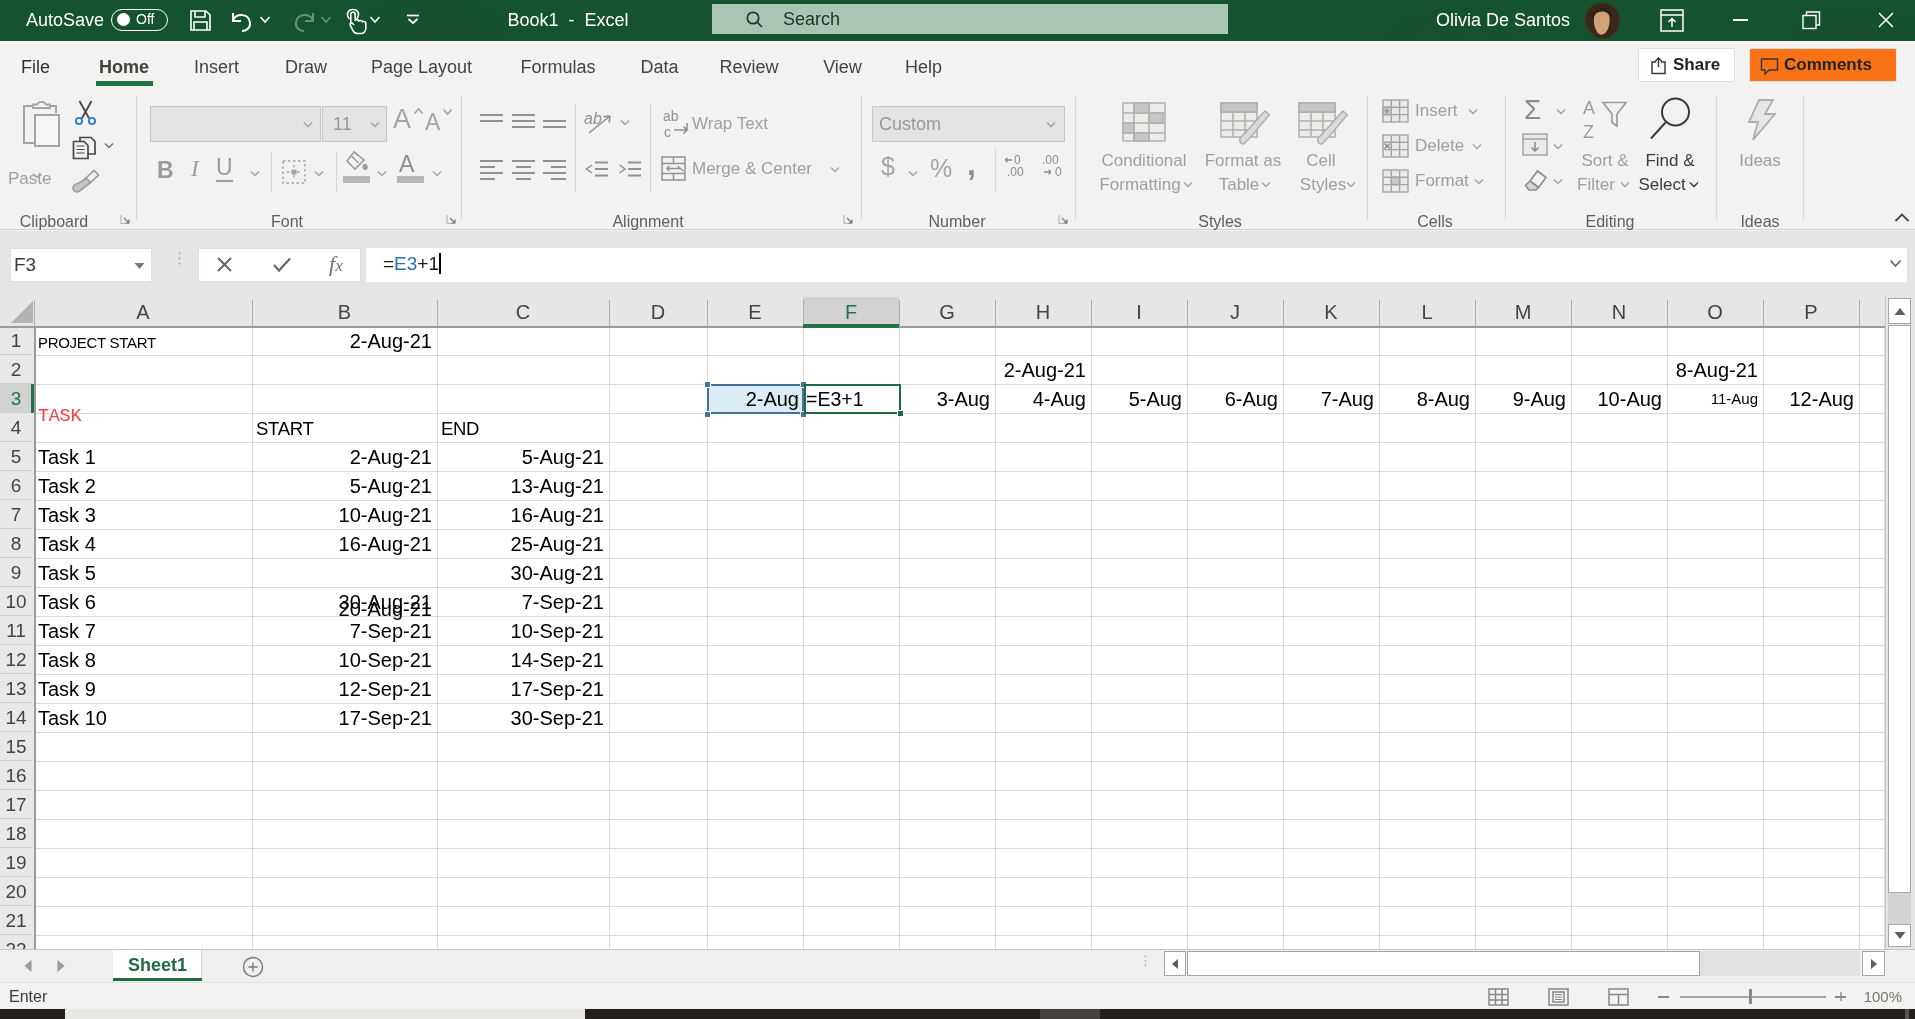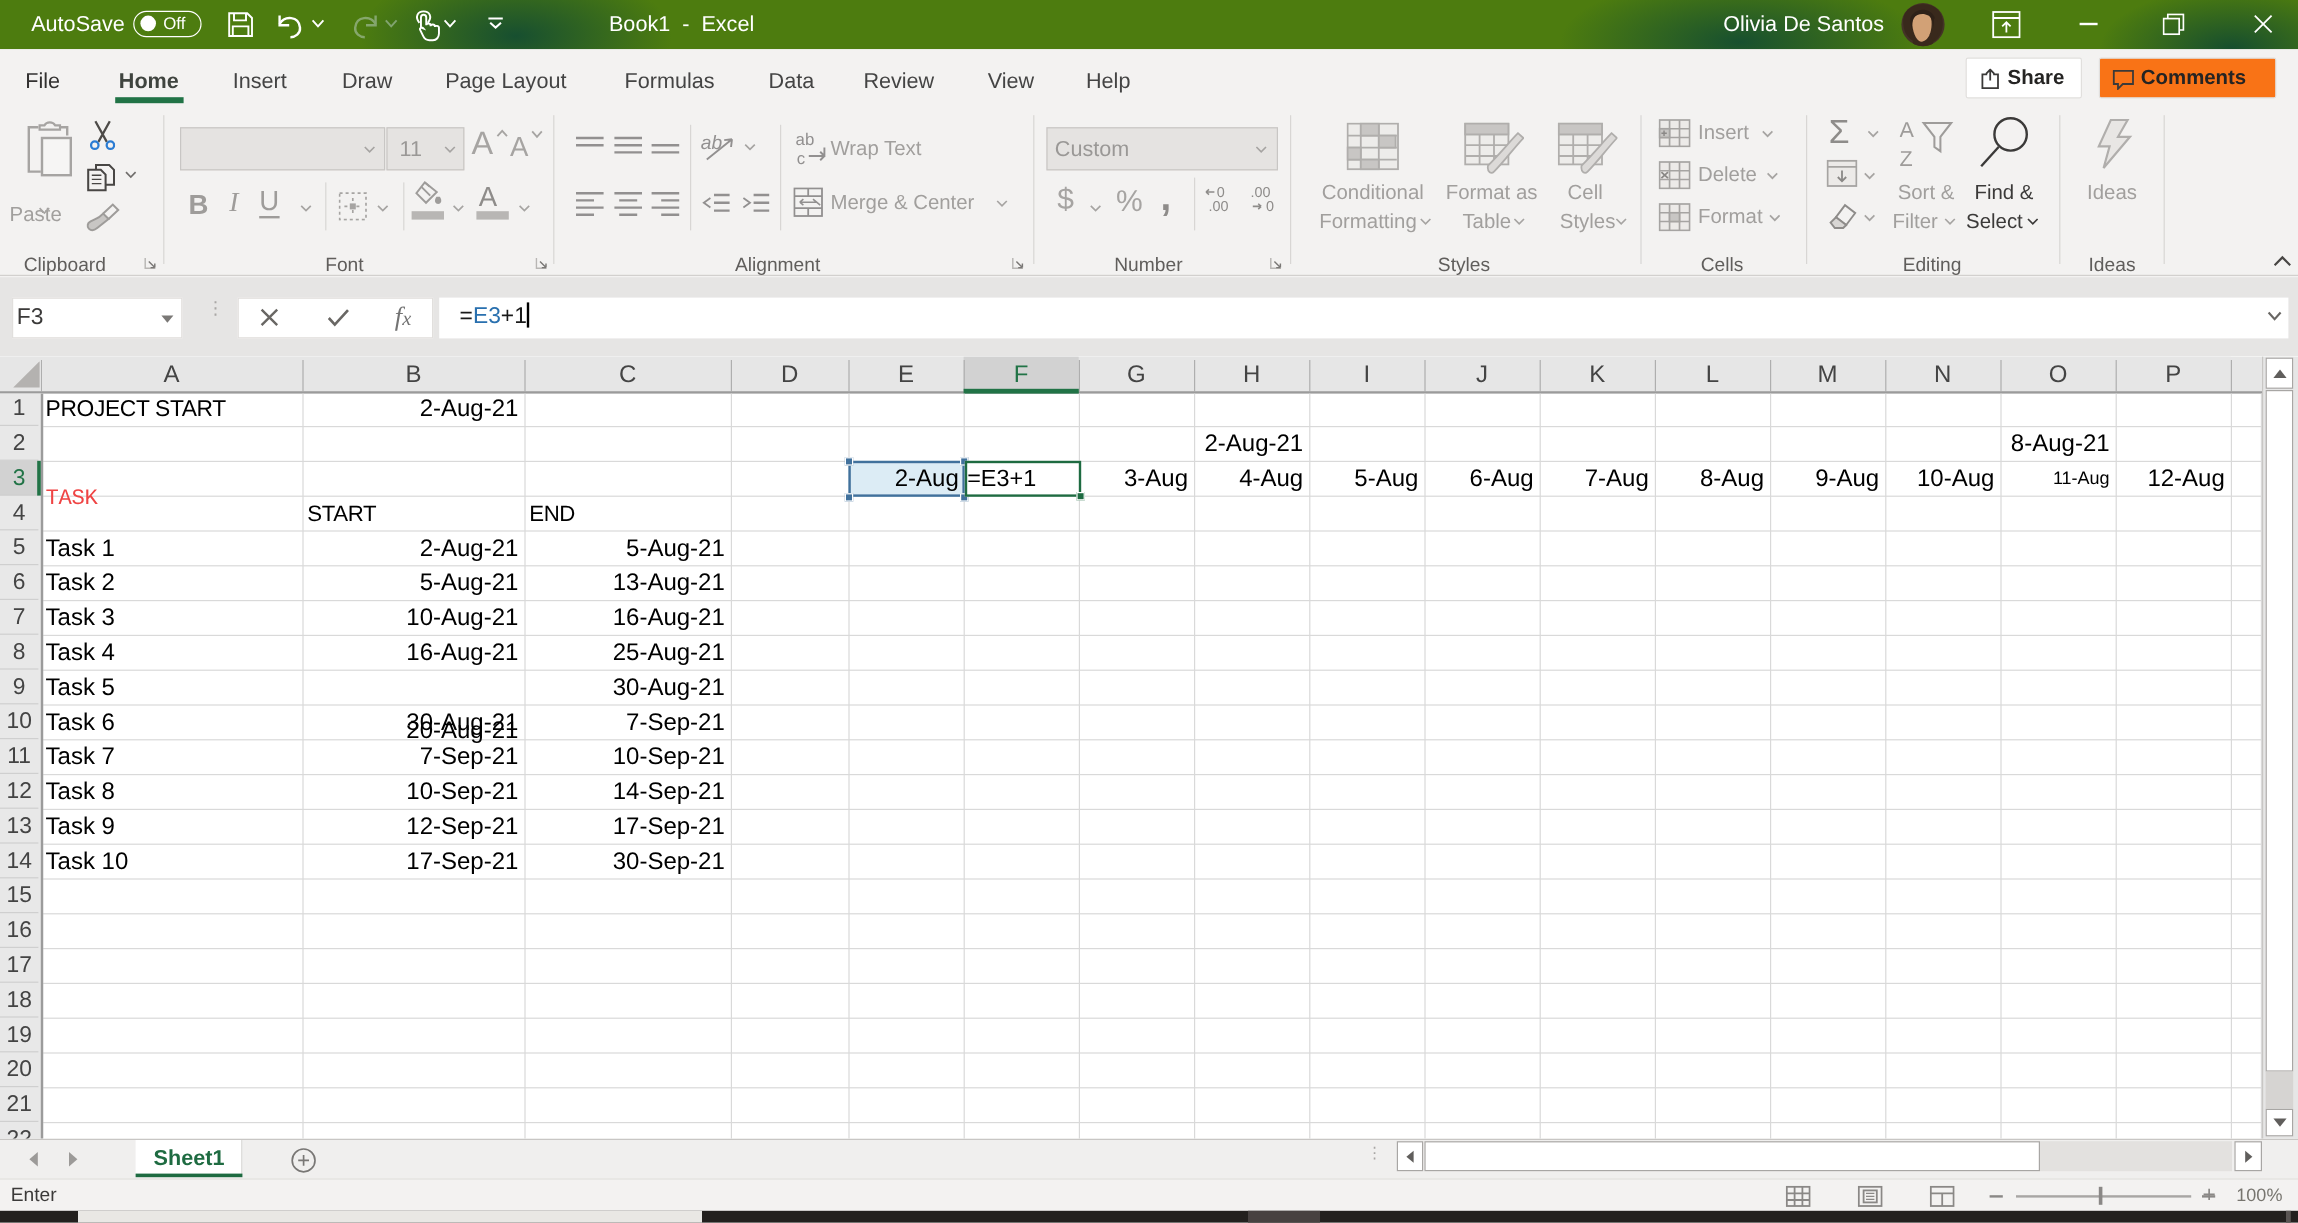--- a/index.html
+++ b/index.html
@@ -2,21 +2,21 @@
 <html><head><meta charset="utf-8">
 <style>
 * { margin:0; padding:0; box-sizing:border-box; }
 html,body { width:1915px; height:1019px; overflow:hidden; }
 body { font-family:"Liberation Sans", sans-serif; position:relative; background:#f3f2f1; }
 .abs { position:absolute; }
 svg { display:block; }
 </style></head>
 <body>
 
-<div class="abs" style="left:0;top:0;width:1915px;height:41px;background:#4d7c0f;overflow:hidden;">
+<div class="abs" style="left:0;top:0;width:1915px;height:41px;background:#14532d;overflow:hidden;">
   <div class="abs" style="left:300px;top:-30px;width:260px;height:120px;background:radial-gradient(closest-side,#174f30,transparent);"></div>
   <div class="abs" style="left:1300px;top:-20px;width:300px;height:110px;background:radial-gradient(closest-side,#17502f,transparent);"></div>
   <div class="abs" style="left:1750px;top:-10px;width:220px;height:100px;background:radial-gradient(closest-side,#164e2e,transparent);"></div>
   <div class="abs" style="left:26px;top:0;height:41px;line-height:41px;color:#fff;font-size:18px;">AutoSave</div>
   <div class="abs" style="left:111px;top:9px;width:57px;height:22px;border:1.5px solid #fff;border-radius:11px;">
     <div class="abs" style="left:5px;top:3px;width:13px;height:13px;border-radius:50%;background:#fff;"></div>
     <div class="abs" style="left:24px;top:0;height:19px;line-height:19px;color:#fff;font-size:14px;">Off</div>
   </div>
   <svg class="abs" style="left:188px;top:8px;" width="25" height="25" viewBox="0 0 25 25" fill="none" stroke="#fff" stroke-width="1.6">
     <path d="M3 3 h15 l4 4 v15 h-19 z"></path>
@@ -42,20 +42,27 @@
     <path d="M8.8 16 V7.5 a2.2 2.2 0 0 1 4.4 0 V14 c0-1.8 3.6-1.8 3.6 0 v.8 c0-1.8 3.6-1.8 3.6 0 v.8 c0-1.6 3.4-1.4 3.4 .6 V21 c0 3-2 5.5-5 5.5 h-3 c-2.5 0-4-1.2-5-3.2 l-2.6-5.2 c-.9-1.8 1.3-3 2.6-1.4 z"></path>
   </svg>
   <svg class="abs" style="left:369px;top:15px;" width="12" height="9" viewBox="0 0 12 9" fill="none" stroke="#fff" stroke-width="1.6">
       <path d="M1.5 2 L6 7 L10.5 2"></path>
     </svg>
   <svg class="abs" style="left:405px;top:13px;" width="16" height="14" viewBox="0 0 16 14" fill="none" stroke="#fff" stroke-width="1.7">
     <path d="M2 2.5 h12"></path>
       <path d="M3.5 6 L8 10 L12.5 6"></path>
   </svg>
   <div class="abs" style="left:388px;top:0;width:360px;height:41px;line-height:41px;color:#fff;font-size:18px;text-align:center;">Book1&nbsp;&nbsp;-&nbsp;&nbsp;Excel</div>
+  <div class="abs" style="left:712px;top:4px;width:516px;height:30px;background:#a9c6b4;">
+    <svg class="abs" style="left:33px;top:6px;" width="19" height="19" viewBox="0 0 19 19" fill="none" stroke="#1e3227" stroke-width="1.7">
+        <circle cx="8" cy="8" r="5.7"></circle>
+        <path d="M12.5 12.5 L17 17"></path>
+      </svg>
+    <div class="abs" style="left:71px;top:0;height:30px;line-height:30px;color:#203529;font-size:18px;">Search</div>
+  </div>
   <div class="abs" style="left:1400px;top:0;width:170px;height:41px;line-height:41px;color:#fff;font-size:18px;text-align:right;">Olivia De Santos</div>
   <svg class="abs" style="left:1584px;top:2px;" width="37" height="37" viewBox="0 0 37 37">
     <defs>
         <clipPath id="avc">
           <circle cx="18.5" cy="18.5" r="18"></circle>
         </clipPath>
       </defs>
     <g clip-path="url(#avc)">
       <rect width="37" height="37" fill="#443327"></rect>
       <path d="M2 16 C2 6, 10 1.5, 19 1.5 C28 1.5, 35 7, 35 17 C35 26, 31 31, 27 33 L27 37 L10 37 L10 32 C5 29, 2 24, 2 16z" fill="#39291c"></path>
@@ -517,21 +524,21 @@
   <div class="abs" style="left:0;top:377px;width:32px;height:29px;background:transparent;line-height:30px;text-align:center;font-size:19px;color:#444;border-bottom:1px solid #cfcfcf;">13</div>
   <div class="abs" style="left:0;top:406px;width:32px;height:29px;background:transparent;line-height:30px;text-align:center;font-size:19px;color:#444;border-bottom:1px solid #cfcfcf;">14</div>
   <div class="abs" style="left:0;top:435px;width:32px;height:29px;background:transparent;line-height:30px;text-align:center;font-size:19px;color:#444;border-bottom:1px solid #cfcfcf;">15</div>
   <div class="abs" style="left:0;top:464px;width:32px;height:29px;background:transparent;line-height:30px;text-align:center;font-size:19px;color:#444;border-bottom:1px solid #cfcfcf;">16</div>
   <div class="abs" style="left:0;top:493px;width:32px;height:29px;background:transparent;line-height:30px;text-align:center;font-size:19px;color:#444;border-bottom:1px solid #cfcfcf;">17</div>
   <div class="abs" style="left:0;top:522px;width:32px;height:29px;background:transparent;line-height:30px;text-align:center;font-size:19px;color:#444;border-bottom:1px solid #cfcfcf;">18</div>
   <div class="abs" style="left:0;top:551px;width:32px;height:29px;background:transparent;line-height:30px;text-align:center;font-size:19px;color:#444;border-bottom:1px solid #cfcfcf;">19</div>
   <div class="abs" style="left:0;top:580px;width:32px;height:29px;background:transparent;line-height:30px;text-align:center;font-size:19px;color:#444;border-bottom:1px solid #cfcfcf;">20</div>
   <div class="abs" style="left:0;top:609px;width:32px;height:29px;background:transparent;line-height:30px;text-align:center;font-size:19px;color:#444;border-bottom:1px solid #cfcfcf;">21</div>
   <div class="abs" style="left:0;top:638px;width:32px;height:29px;background:transparent;line-height:30px;text-align:center;font-size:19px;color:#444;border-bottom:1px solid #cfcfcf;">22</div>
-  <div class="abs" style="left:38px;top:29px;height:29px;line-height:30px;font-size:20px;color:#000;white-space:nowrap;"><span style="font-size:19px;letter-spacing:-0.3px;">PROJECT START</span></div>
+  <div class="abs" style="left:38px;top:29px;height:29px;line-height:30px;font-size:20px;color:#000;white-space:nowrap;"><span style="font-size:15px;letter-spacing:-0.3px;">PROJECT START</span></div>
   <div class="abs" style="left:252px;top:29px;width:180px;height:29px;line-height:30px;text-align:right;font-size:20px;color:#000;">2-Aug-21</div>
   <div class="abs" style="left:995px;top:58px;width:91px;height:29px;line-height:30px;text-align:right;font-size:20px;color:#000;">2-Aug-21</div>
   <div class="abs" style="left:1667px;top:58px;width:91px;height:29px;line-height:30px;text-align:right;font-size:20px;color:#000;">8-Aug-21</div>
   <div class="abs" style="left:899px;top:87px;width:91px;height:29px;line-height:30px;text-align:right;font-size:20px;color:#000;">3-Aug</div>
   <div class="abs" style="left:995px;top:87px;width:91px;height:29px;line-height:30px;text-align:right;font-size:20px;color:#000;">4-Aug</div>
   <div class="abs" style="left:1091px;top:87px;width:91px;height:29px;line-height:30px;text-align:right;font-size:20px;color:#000;">5-Aug</div>
   <div class="abs" style="left:1187px;top:87px;width:91px;height:29px;line-height:30px;text-align:right;font-size:20px;color:#000;">6-Aug</div>
   <div class="abs" style="left:1283px;top:87px;width:91px;height:29px;line-height:30px;text-align:right;font-size:20px;color:#000;">7-Aug</div>
   <div class="abs" style="left:1379px;top:87px;width:91px;height:29px;line-height:30px;text-align:right;font-size:20px;color:#000;">8-Aug</div>
   <div class="abs" style="left:1475px;top:87px;width:91px;height:29px;line-height:30px;text-align:right;font-size:20px;color:#000;">9-Aug</div>

